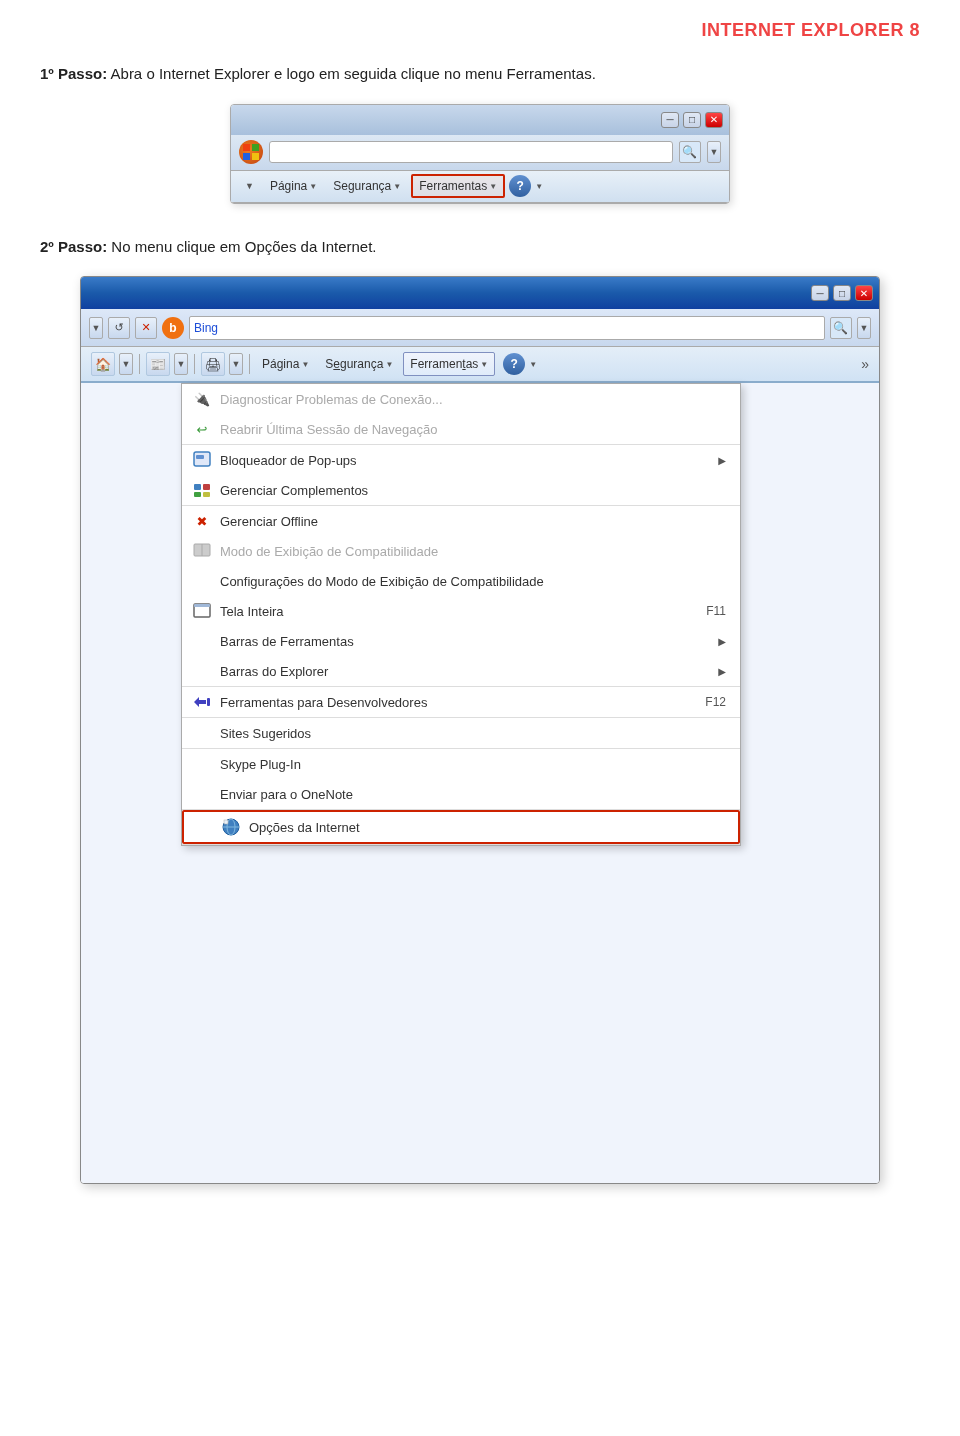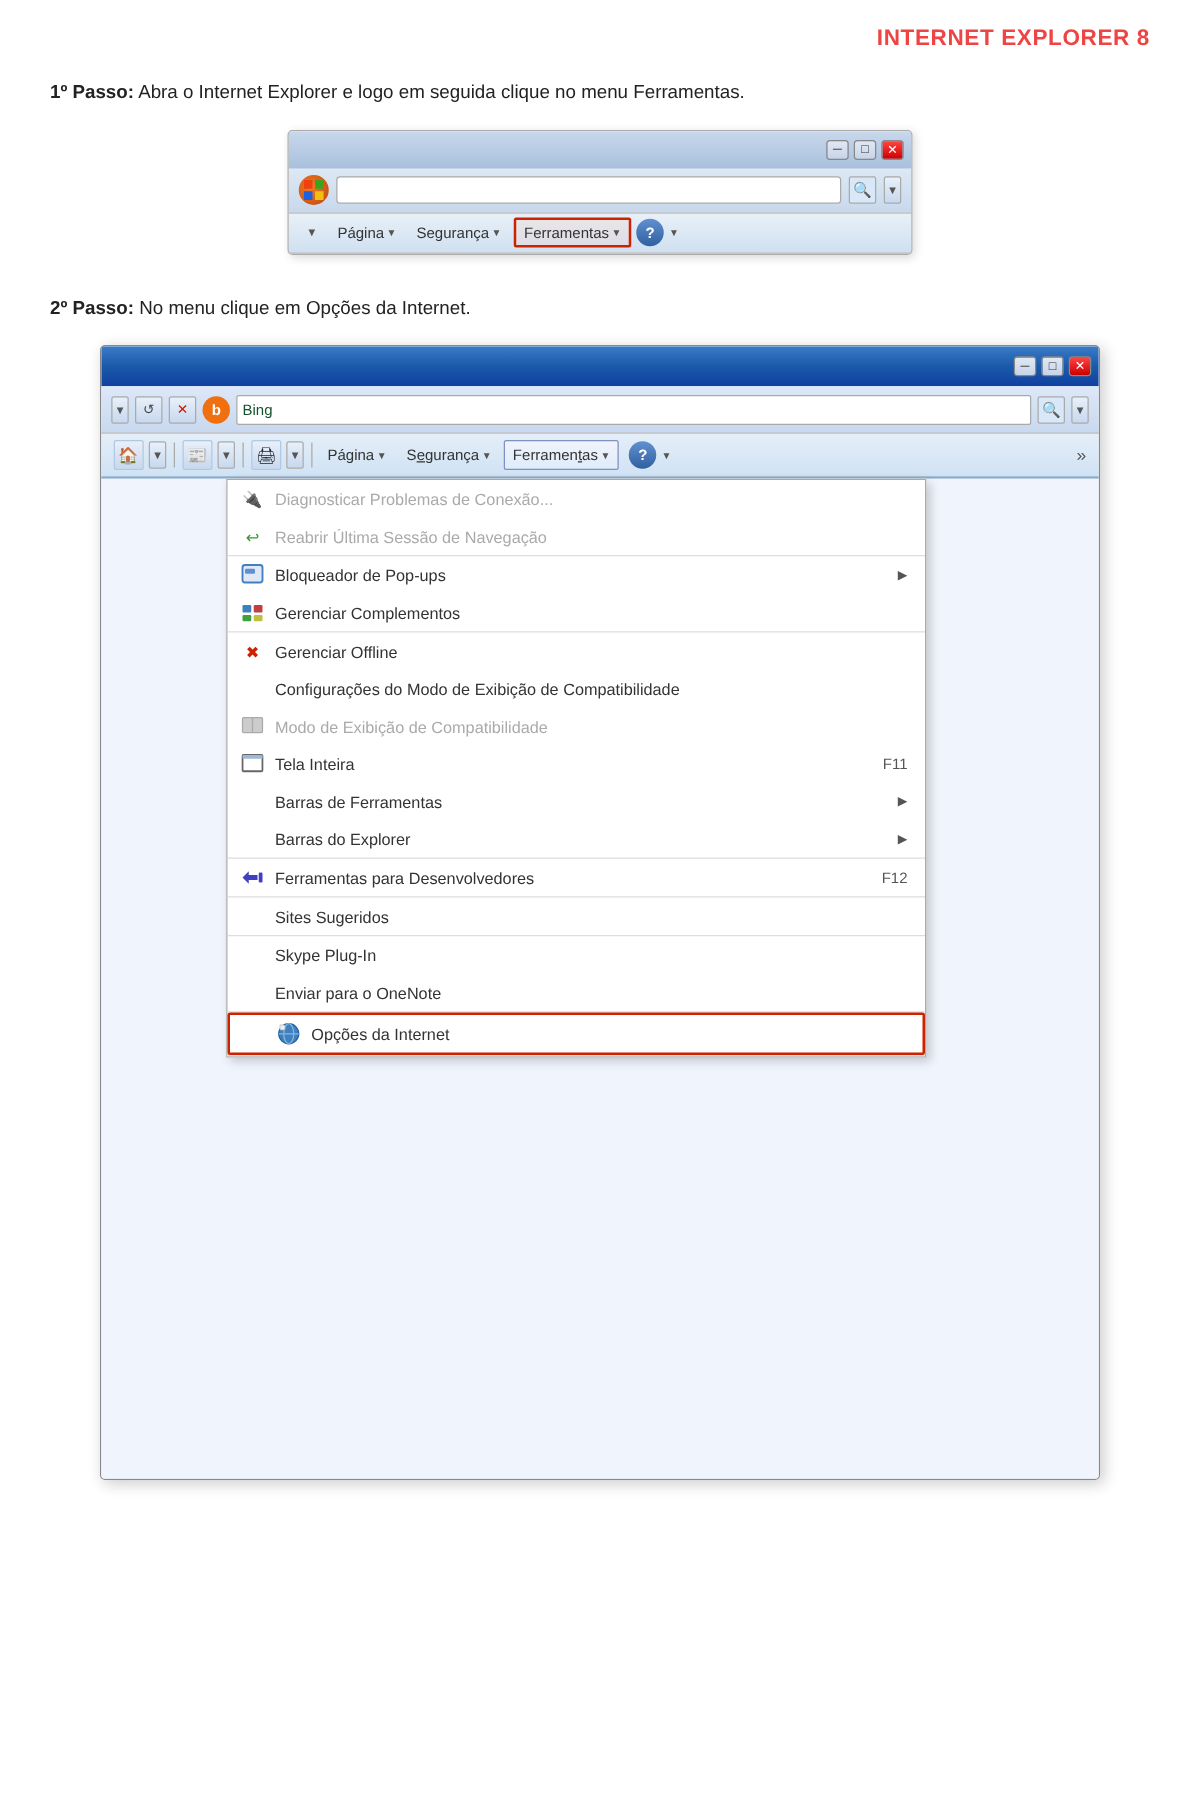--- a/index.html
+++ b/index.html
@@ -211,21 +211,21 @@
       background: #fff;
       border: 1px solid #aaa;
       border-radius: 2px;
       font-size: 12px;
       padding: 0 4px;
       display: flex;
       align-items: center;
     }
     .address-text {
       font-size: 12px;
-      color: #14532d;
+      color: #1d4ed8;
     }
     .ie-full-toolbar {
       background: linear-gradient(to bottom, #e4eef8 0%, #d0e2f4 100%);
       height: 36px;
       display: flex;
       align-items: center;
       padding: 0 10px;
       gap: 4px;
       border-bottom: 2px solid #8aaccc;
     }
@@ -486,32 +486,32 @@
           </div>
           <span class="menu-row-label">Gerenciar Complementos</span>
         </div>
       </div>
 
       <div class="menu-section">
         <div class="menu-row has-icon">
           <div class="menu-row-icon icon-box icon-red">✖</div>
           <span class="menu-row-label">Gerenciar Offline</span>
         </div>
-        <div class="menu-row has-icon">
-          <div class="menu-row-icon icon-box"></div>
-          <span class="menu-row-label">Configurações do Modo de Exibição de Compatibilidade</span>
-        </div>
         <div class="menu-row disabled has-icon">
           <div class="menu-row-icon icon-box icon-gray">
             <svg width="20" height="20" viewBox="0 0 20 20">
               <rect x="2" y="3" width="16" height="12" rx="1" fill="#ccc" stroke="#aaa" stroke-width="1"></rect>
               <line x1="10" y1="3" x2="10" y2="15" stroke="#aaa" stroke-width="1"></line>
             </svg>
           </div>
           <span class="menu-row-label">Modo de Exibição de Compatibilidade</span>
+        </div>
+        <div class="menu-row has-icon">
+          <div class="menu-row-icon icon-box"></div>
+          <span class="menu-row-label">Configurações do Modo de Exibição de Compatibilidade</span>
         </div>
         <div class="menu-row has-icon">
           <div class="menu-row-icon icon-box">
             <svg width="18" height="16" viewBox="0 0 18 16">
               <rect x="1" y="1" width="16" height="13" rx="1" fill="none" stroke="#666" stroke-width="1.5"></rect>
               <rect x="1" y="1" width="16" height="3" rx="1" fill="#a0b8d8"></rect>
             </svg>
           </div>
           <span class="menu-row-label">Tela Inteira</span>
           <span class="menu-row-shortcut">F11</span>

